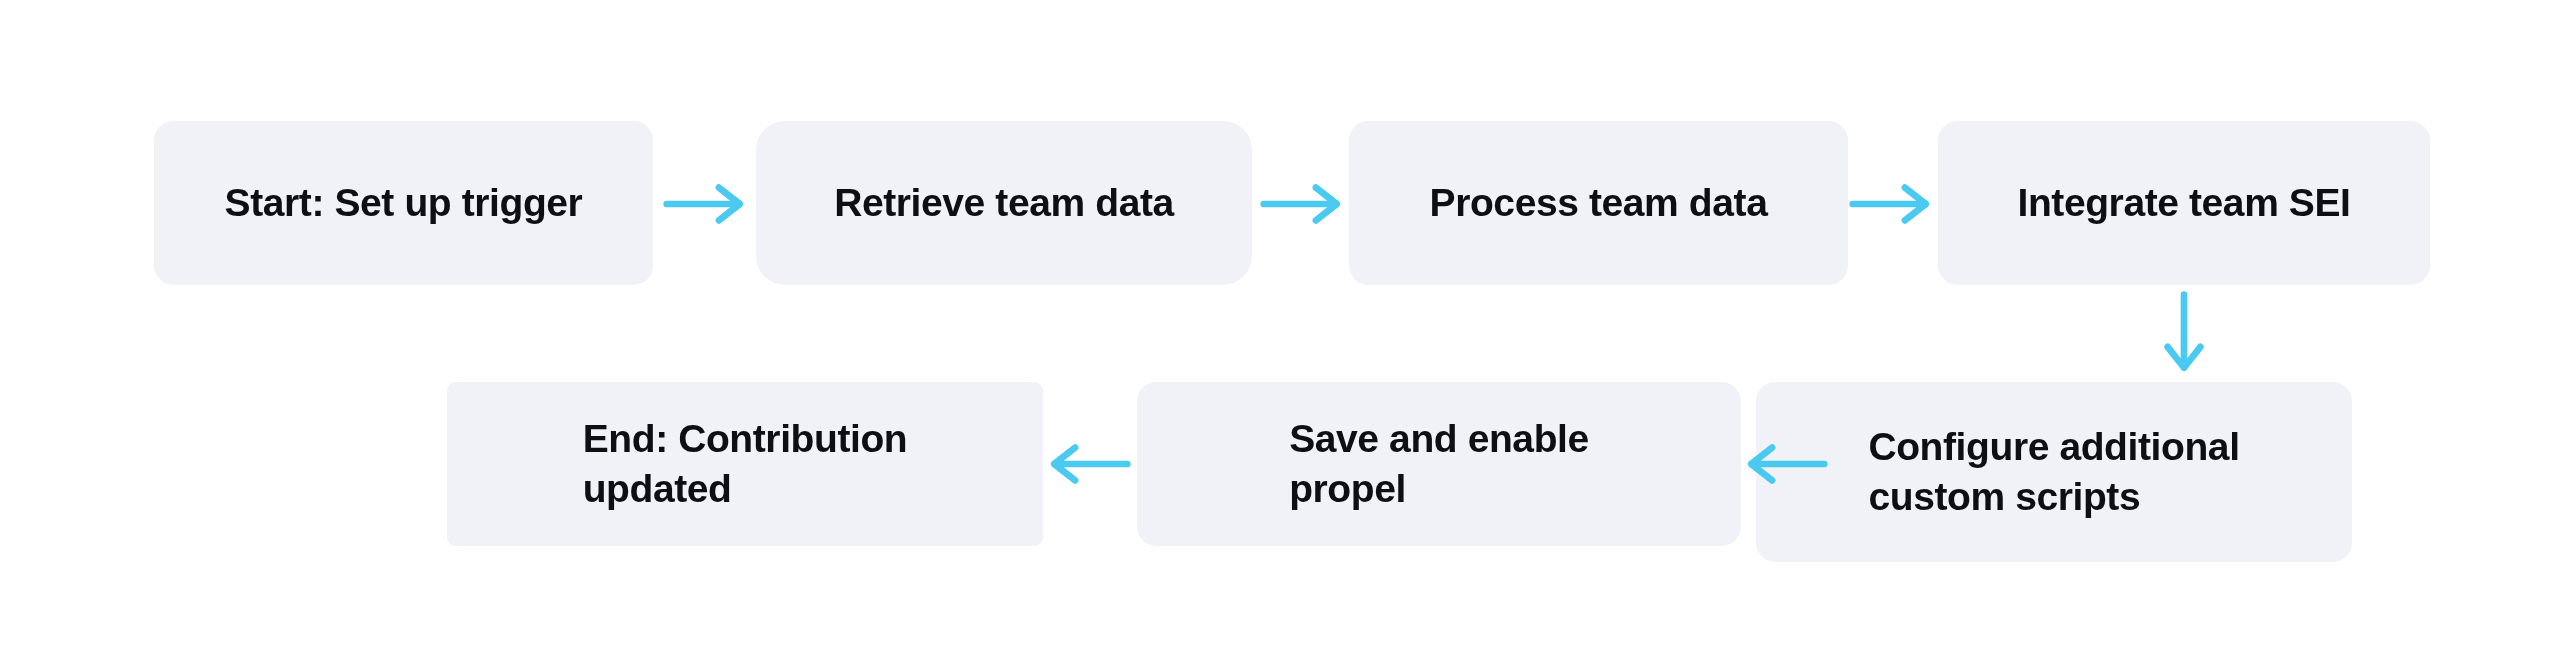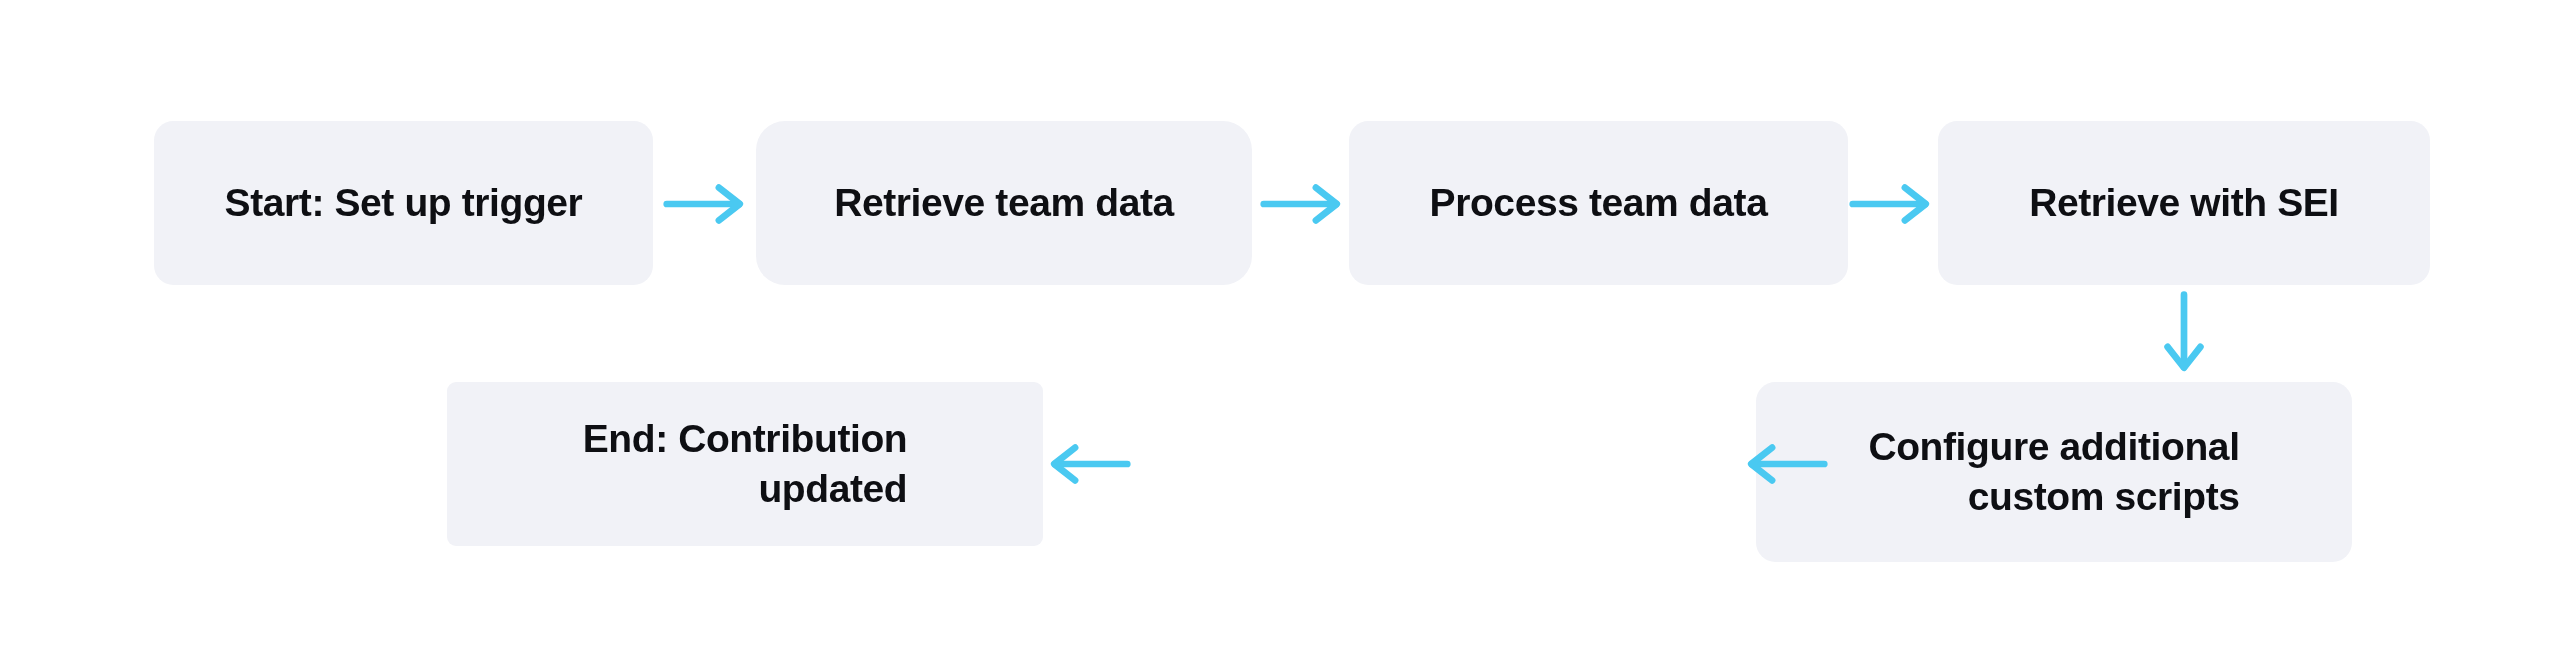--- a/index.html
+++ b/index.html
@@ -17,21 +17,21 @@
     background: var(--node-fill, #f1f2f7);
     border-radius: 19.4px;
     display: flex; align-items: center; justify-content: center;
   }
   .node .label {
     font-weight: 700;
     font-size: 39px;
     line-height: 1.27;
     letter-spacing: -0.4px;
     color: var(--node-text, #0e0f13);
-    text-align: right;
+    text-align: left;
     white-space: pre;
   }
   .arrow { position: absolute; color: var(--arrow, #4ac9f1); }
   .arrow svg { display: block; }
   .arrow path {
     stroke: currentColor; stroke-width: 9;
     stroke-linecap: round; stroke-linejoin: round; fill: none;
   }
   
   .n-start     { left: 154px;  top: 121px; width: 499px; height: 164px; }
@@ -82,21 +82,21 @@
   </div>
 
   <div class="arrow a-3">
     <svg width="82" height="42" viewBox="0 0 110 56">
         <path d="M5 28 H102"></path>
         <path d="M75 6 L103 28 L75 50"></path>
       </svg>
   </div>
 
   <div class="node n-integrate">
-    <span class="label">Retrieve with SEI</span>
+    <span class="label">Integrate team SEI</span>
   </div>
 
   <div class="arrow a-down">
     <svg width="42" height="85" viewBox="0 0 56 114">
         <path d="M28 5 V102"></path>
         <path d="M6 75 L28 103 L50 75"></path>
       </svg>
   </div>
 
   <div class="node n-configure">
@@ -104,20 +104,24 @@
 custom scripts</span>
   </div>
 
   <div class="arrow a-5">
     <svg width="82" height="42" viewBox="0 0 110 56">
         <path d="M105 28 H8"></path>
         <path d="M35 6 L7 28 L35 50"></path>
       </svg>
   </div>
 
+  <div class="node n-save">
+    <span class="label">Save and enable
+propel</span>
+  </div>
 
   <div class="arrow a-6">
     <svg width="82" height="42" viewBox="0 0 110 56">
         <path d="M105 28 H8"></path>
         <path d="M35 6 L7 28 L35 50"></path>
       </svg>
   </div>
 
   <div class="node n-end">
     <span class="label">End: Contribution

